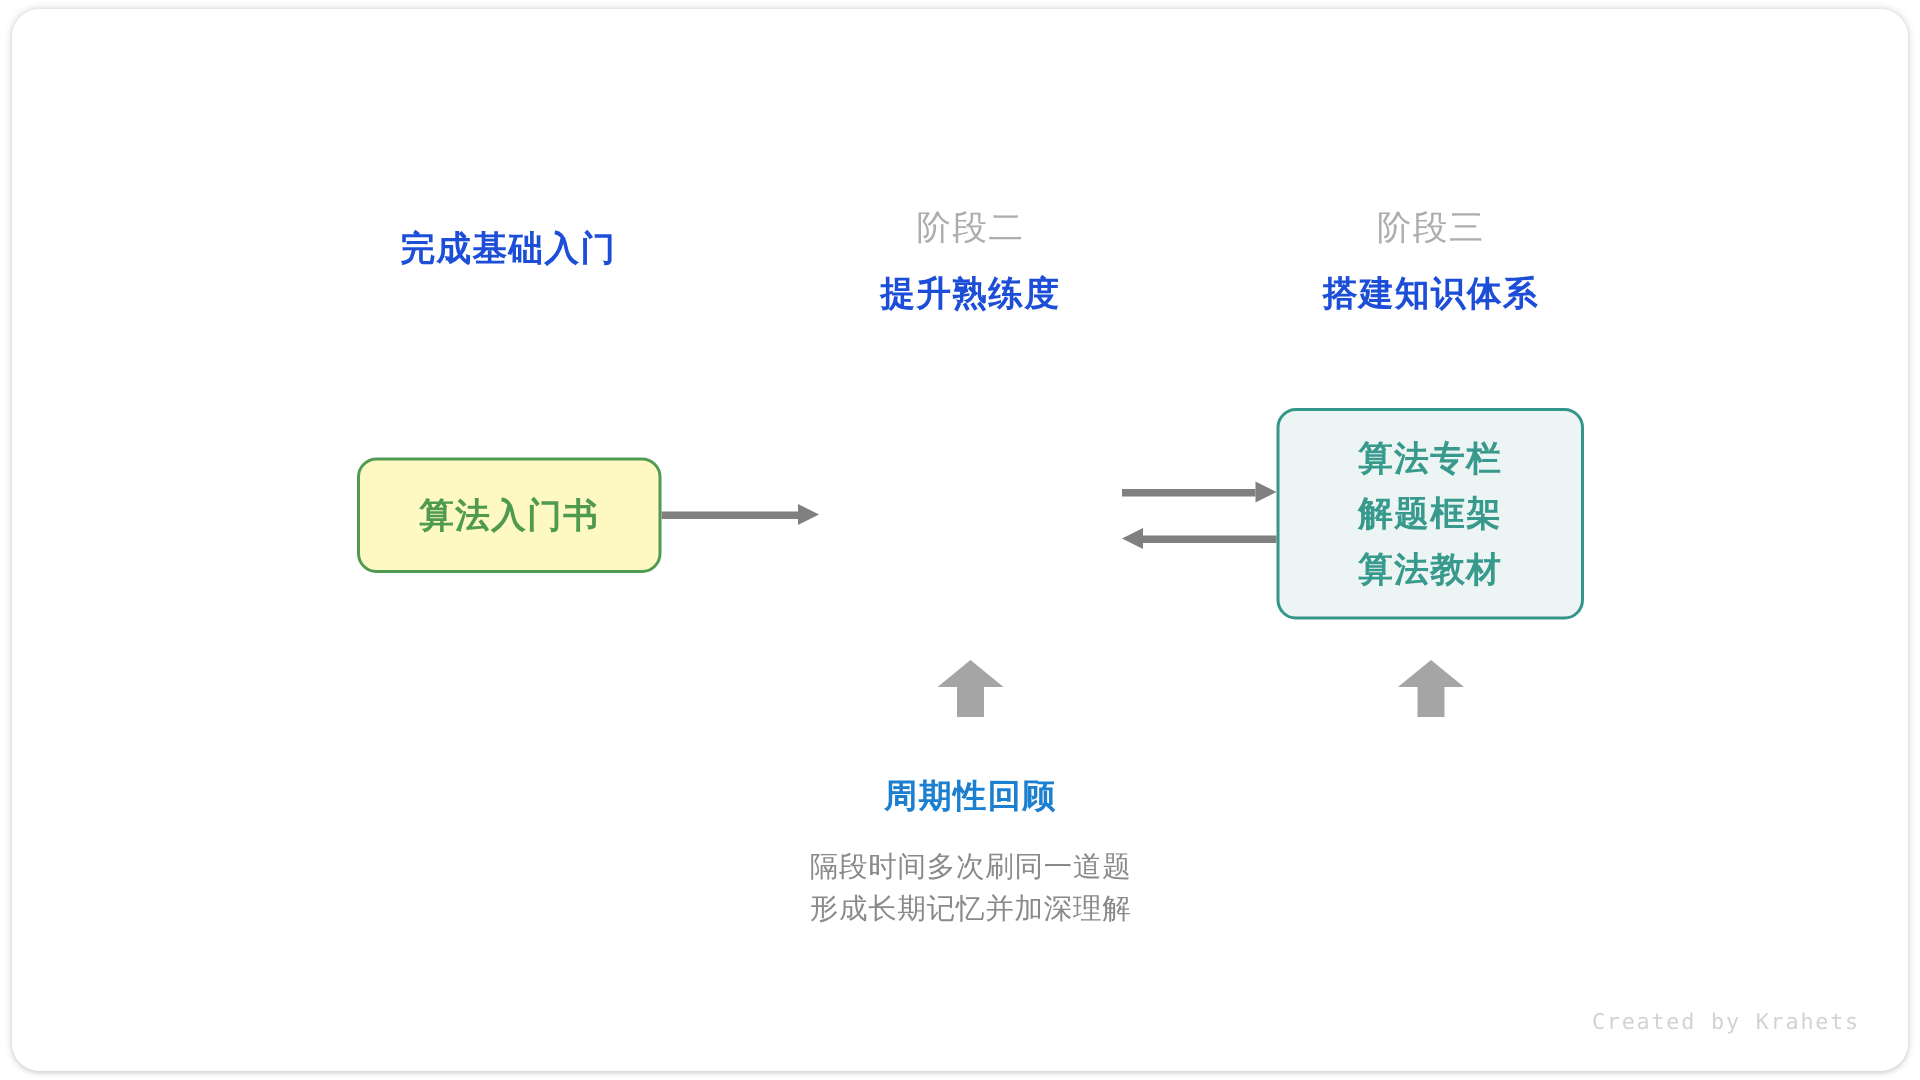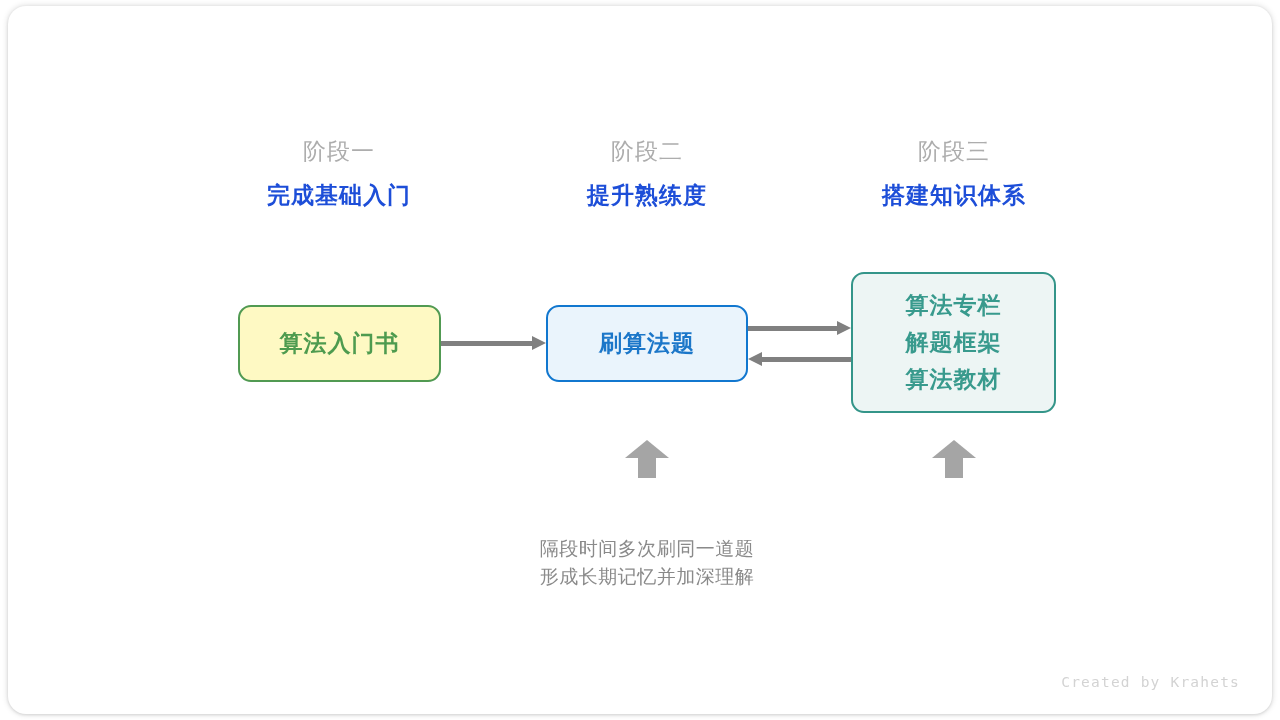--- a/index.html
+++ b/index.html
@@ -168,41 +168,37 @@
     color: #d3d3d3;
     white-space: nowrap;
   }
 </style>
 </head>
 <body>
 
 <div id="canvas">
 
   <div class="stage-head" style="left:201px; top:130px;">
-    <div class="stage-sub">阶段一</div>
     <div class="stage-title">完成基础入门</div>
   </div>
 
   <div class="stage-head" style="left:509px; top:130px;">
     <div class="stage-sub">阶段二</div>
     <div class="stage-title">提升熟练度</div>
   </div>
 
   <div class="stage-head" style="left:816px; top:130px;">
     <div class="stage-sub">阶段三</div>
     <div class="stage-title">搭建知识体系</div>
   </div>
 
   <div class="node" id="node-book">
     <div class="node-line">算法入门书</div>
   </div>
 
-  <div class="node" id="node-practice">
-    <div class="node-line">刷算法题</div>
-  </div>
 
   <div class="node" id="node-resources">
     <div class="node-line">算法专栏</div>
     <div class="node-line">解题框架</div>
     <div class="node-line">算法教材</div>
   </div>
 
   <div class="h-arrow right" style="left:433px; top:335px; width:105px;">
     <div class="shaft" style="left:0; width:91px;"></div>
     <div class="head" style="left:91px;"></div>
@@ -222,20 +218,21 @@
     <div class="tip"></div>
     <div class="stem"></div>
   </div>
 
   <div class="up-arrow" style="left:924px; top:434px;">
     <div class="tip"></div>
     <div class="stem"></div>
   </div>
 
   <div class="annot" id="annot-review" style="left:489px; top:510px;">
+    <div class="annot-title">周期性回顾</div>
     <div class="annot-desc">
       <div>隔段时间多次刷同一道题</div>
       <div>形成长期记忆并加深理解</div>
     </div>
   </div>
 
   <div class="annot" id="annot-summary" style="left:796px; top:510px;">
   </div>
 
   <div id="credit">Created by Krahets</div>

